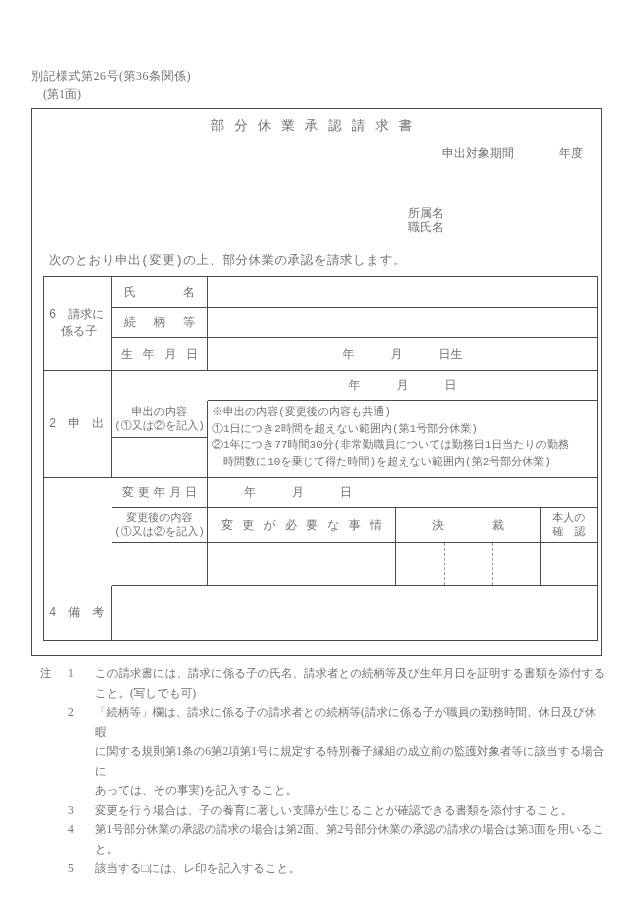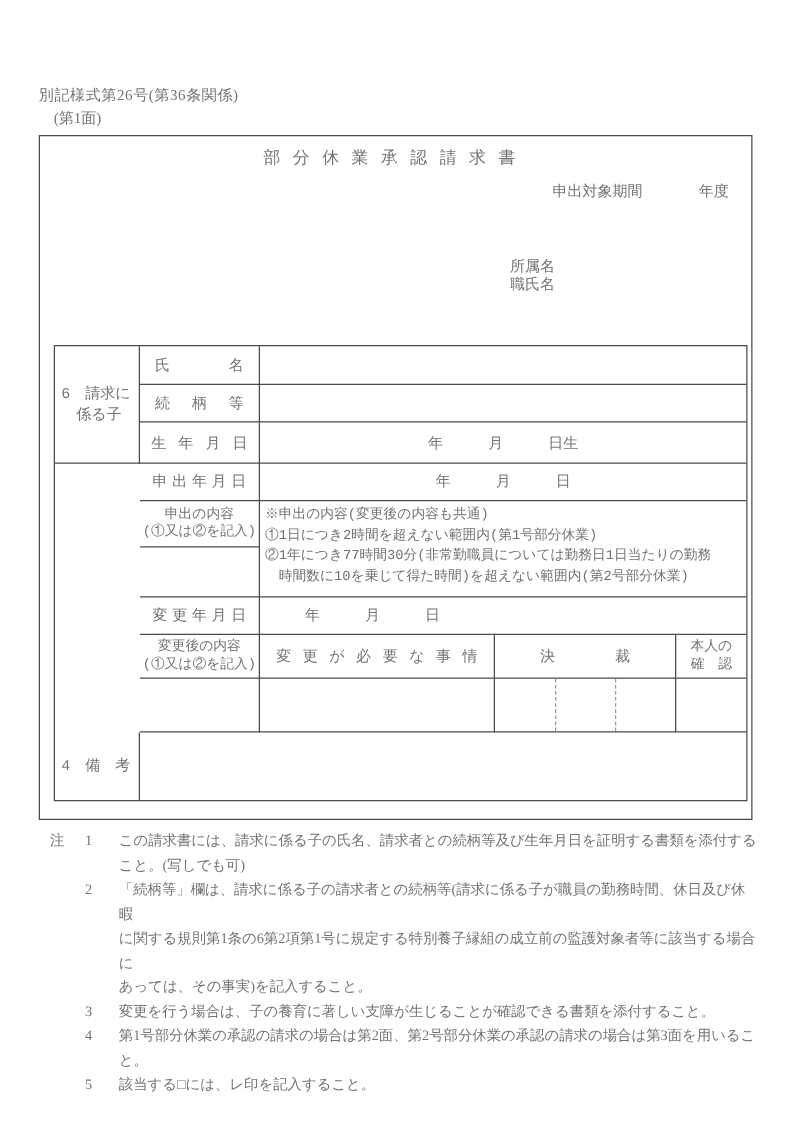--- a/index.html
+++ b/index.html
@@ -50,31 +50,32 @@
   <div class="outer-box">
 
     <div class="abs doc-title">部分休業承認請求書</div>
 
     <span class="abs period" style="left:410px;">申出対象期間</span>
     <span class="abs period" style="left:527px;">年度</span>
 
     <div class="abs affil">所属名</div>
     <div class="abs jobname">職氏名</div>
 
+    <div class="abs declaration">次のとおり申出(変更)の上、部分休業の承認を請求します。</div>
 
     <div class="grid">
 
       <div class="cell vc grp pre" style="left:0;top:0;width:68px;height:94px;">6　請求に
 　係る子</div>
+      <div class="cell vc grp" style="left:0;top:94px;width:68px;height:107px;">2　申　出</div>
       <div class="cell vc grp no-bb" style="left:0;top:309px;width:68px;height:54px;">4　備　考</div>
 
       <div class="cell vc just" style="left:68px;top:0;width:96px;height:31px;padding:0 12px;">氏名</div>
       <div class="cell vc just" style="left:68px;top:31px;width:96px;height:30px;padding:0 12px;">続柄等</div>
       <div class="cell vc just" style="left:68px;top:61px;width:96px;height:33px;padding:0 9px;">生年月日</div>
-      <div class="cell vc just" style="left:68px;top:94px;width:96px;height:30px;padding:0 10px;">申出年月日</div>
       <div class="cell hc small" style="left:68px;top:124px;width:96px;height:37px;">
         <span>申出の内容</span>
         <span>(①又は②を記入)</span>
       </div>
       <div class="cell" style="left:68px;top:161px;width:96px;height:40px;"></div>
       <div class="cell vc just" style="left:68px;top:201px;width:96px;height:30px;padding:0 10px;">変更年月日</div>
       <div class="cell hc small" style="left:68px;top:231px;width:96px;height:35px;">
         <span>変更後の内容</span>
         <span>(①又は②を記入)</span>
       </div>

